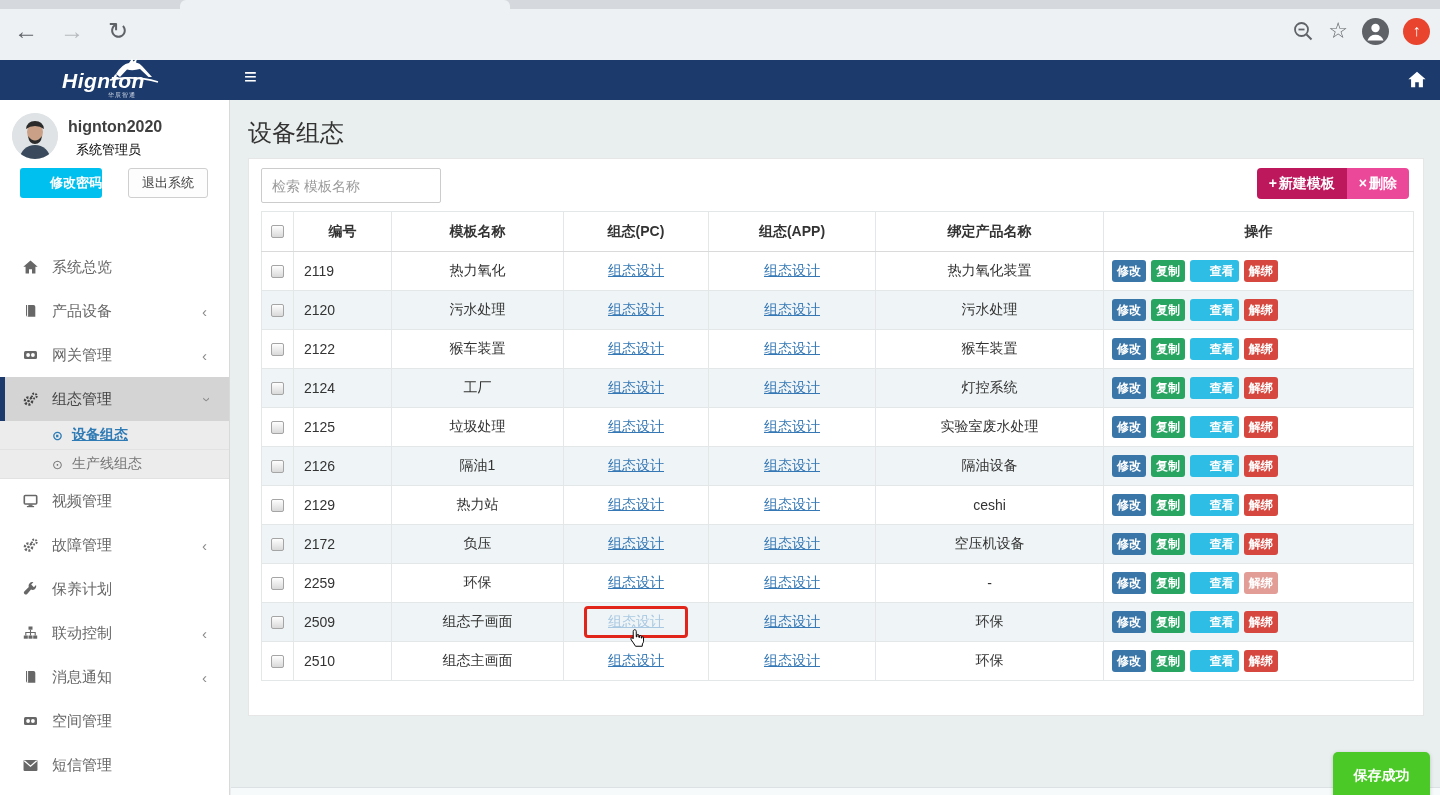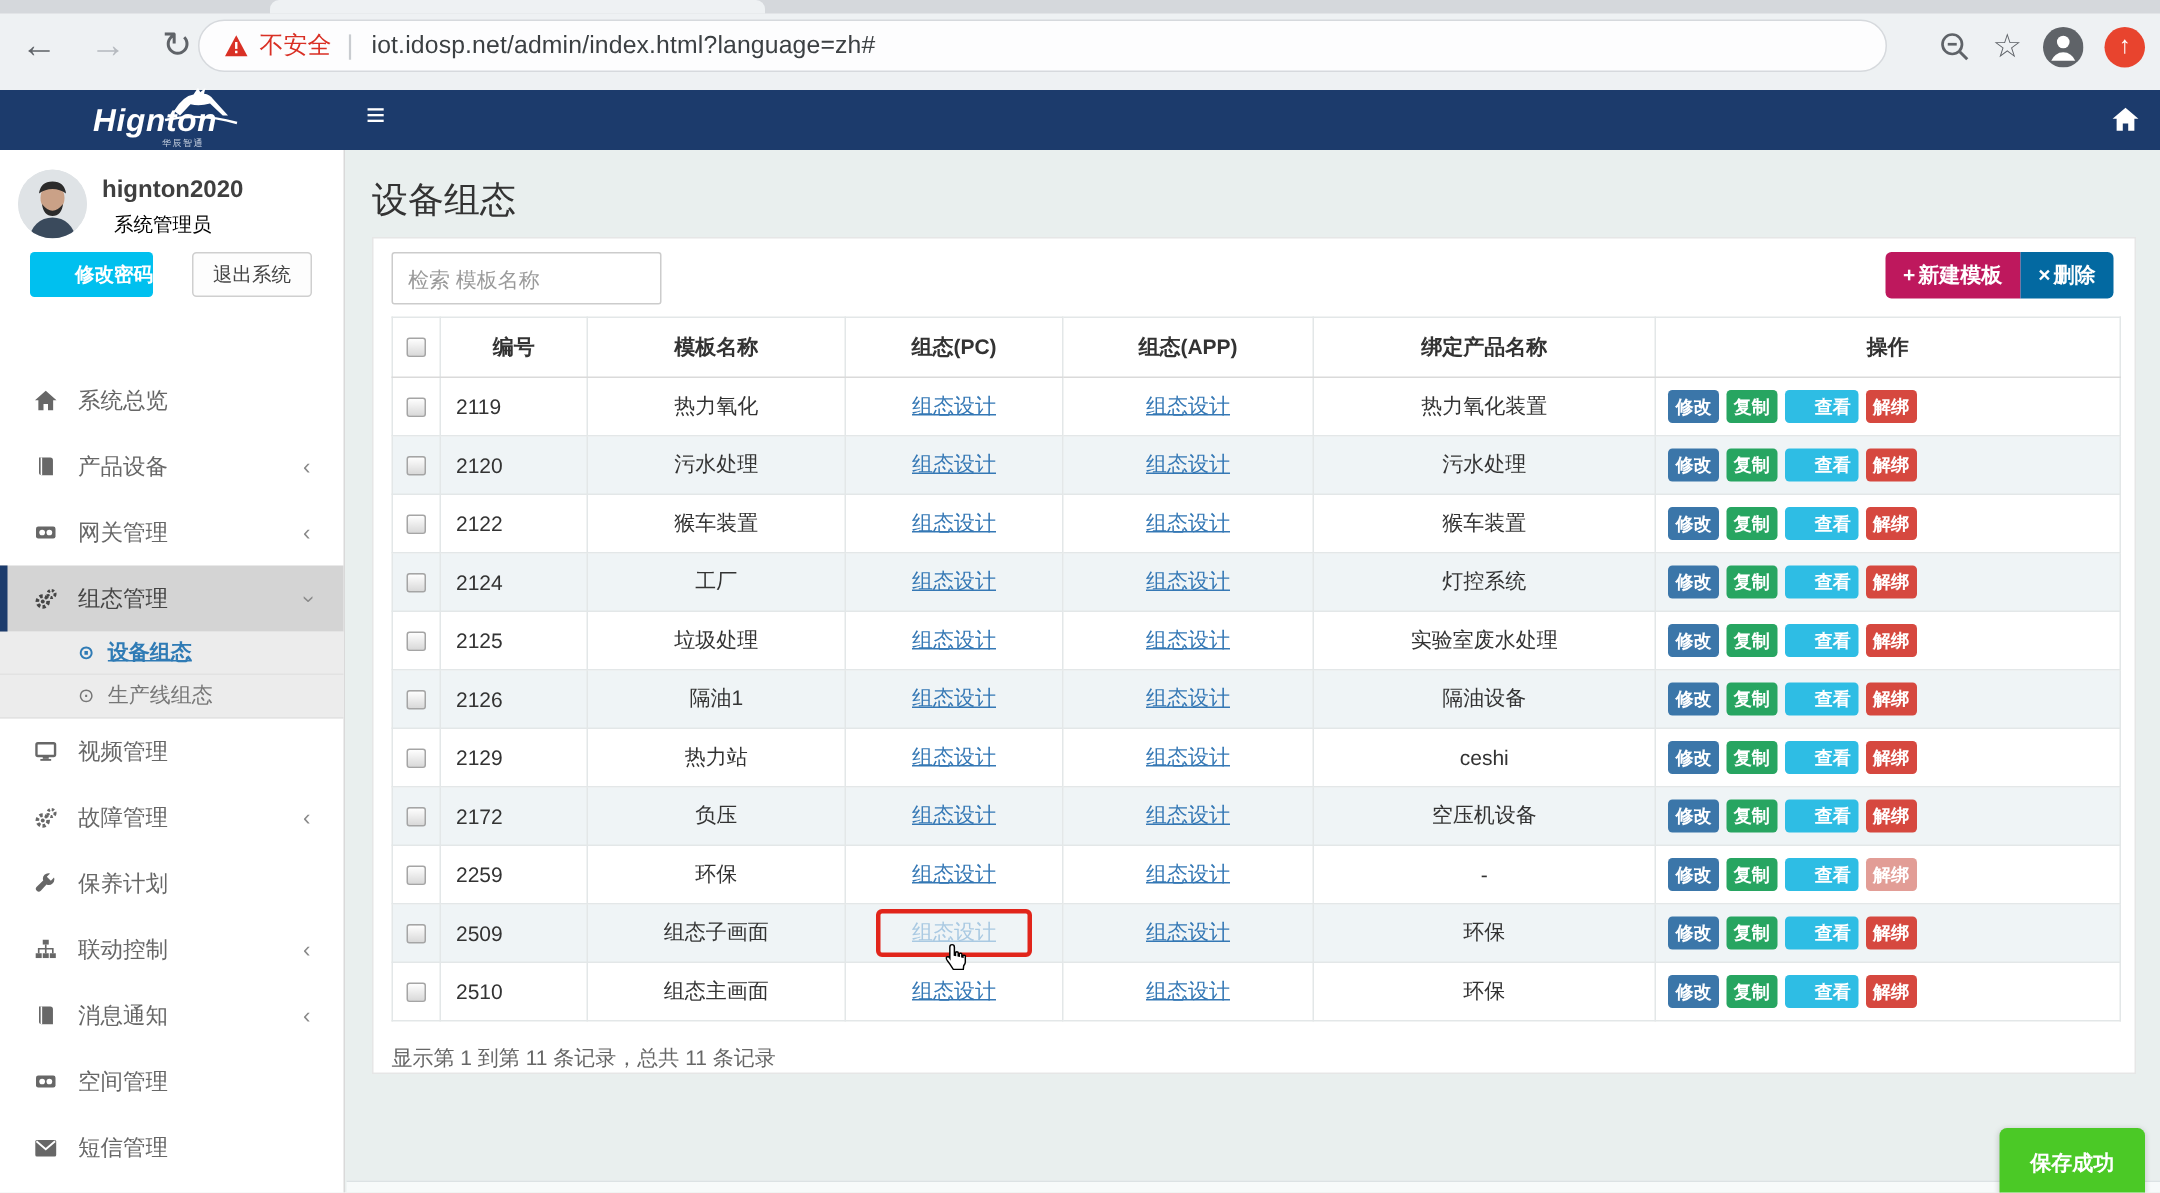--- a/index.html
+++ b/index.html
@@ -65,21 +65,21 @@
   .main { position:absolute; left:231px; top:100px; width:1209px; height:695px; background:#e9efee; }
   .pagetitle { position:absolute; left:17px; top:17px; font-size:24px; color:#333; }
   .card { position:absolute; left:17px; top:58px; width:1176px; height:558px; background:#fff; border:1px solid #e6e6e6; }
   .searchrow { position:relative; height:52px; }
   .search { position:absolute; left:12px; top:9px; width:180px; height:35px; border:1px solid #ccc; border-radius:2px;
     padding:0 10px; font-size:14px; color:#555; font-family:"Liberation Sans","DejaVu Sans",sans-serif; }
   .search::placeholder { color:#9b9b9b; }
   .topbtns { position:absolute; right:14px; top:9px; display:flex; }
   .btn-new { background:#be185d; color:#fff; font-size:14px; font-weight:bold; padding:0 12px; height:31px;
     line-height:31px; border-radius:4px 0 0 4px; cursor:pointer; }
-  .btn-del { background:#0369a1; color:#fff; font-size:14px; font-weight:bold; padding:0 12px; height:31px;
+  .btn-del { background:#ec4899; color:#fff; font-size:14px; font-weight:bold; padding:0 12px; height:31px;
     line-height:31px; border-radius:0 4px 4px 0; cursor:pointer;text-align:center; }
   .bico { font-weight:bold; margin-right:2px; }
 
   table { border-collapse:collapse; width:1152px; margin:0 12px; table-layout:fixed; }
   th,td { border:1px solid #e3e7e8; font-size:14px; color:#333; text-align:center; }
   th { height:40px; font-weight:bold; background:#fff; border-bottom:1px solid #dadada; }
   td { height:39px; }
   tbody tr:nth-child(even) td { background:#eff4f6; }
   .col-cb { width:32px; } .col-id { width:98px; } .col-name { width:172px; } .col-pc { width:145px; }
   .col-app { width:167px; } .col-prod { width:228px; } .col-act { width:310px; }
@@ -110,30 +110,20 @@
 
 <div class="chrome">
   <div class="tabstrip">
       <div class="tabhint"></div>
     </div>
   <div class="navbtns">
     <div class="navbtn">←</div>
     <div class="navbtn dis">→</div>
     <div class="navbtn">↻</div>
   </div>
-  <div class="addrbar">
-    <svg class="warn-tri" viewBox="0 0 16 15">
-      <path d="M8 0.5 L15.5 14.5 H0.5 Z" fill="#d93025"></path>
-      <rect x="7.2" y="5" width="1.6" height="4.6" fill="#fff"></rect>
-      <rect x="7.2" y="10.8" width="1.6" height="1.7" fill="#fff"></rect>
-    </svg>
-    <span class="warn-txt">不安全</span>
-    <span class="addr-sep">|</span>
-    <span class="url">iot.idosp.net/admin/index.html?language=zh#</span>
-  </div>
   <div class="chrome-right">
     <svg class="zoomout-ic" viewBox="0 0 22 22">
       <circle cx="9.5" cy="9.5" r="6.5" fill="none" stroke="#5f6368" stroke-width="1.8"></circle>
       <line x1="14.5" y1="14.5" x2="19.5" y2="19.5" stroke="#5f6368" stroke-width="2"></line>
       <line x1="6.5" y1="9.5" x2="12.5" y2="9.5" stroke="#5f6368" stroke-width="1.8"></line>
     </svg>
     <span class="star">☆</span>
     <svg class="avatar-ic" viewBox="0 0 27 27">
       <circle cx="13.5" cy="13.5" r="13.5" fill="#5f6368"></circle>
       <circle cx="13.5" cy="10" r="4.2" fill="#fff"></circle>
@@ -563,18 +553,17 @@
     <td class="cell-product">环保</td>
     <td class="cell-actions">
       <span class="act-btn b-edit">修改</span>
       <span class="act-btn b-copy">复制</span>
       <span class="act-btn b-view">查看</span>
       <span class="act-btn b-unbind">解绑</span>
     </td>
   </tr>
 </tbody>
     </table>
-    <div class="recinfo">显示第 1 到第 11 条记录，总共 11 条记录</div>
   </div>
 </div>
 
 <div class="footstrip"></div>
 <div class="toast">保存成功</div>
 
 </body></html>

